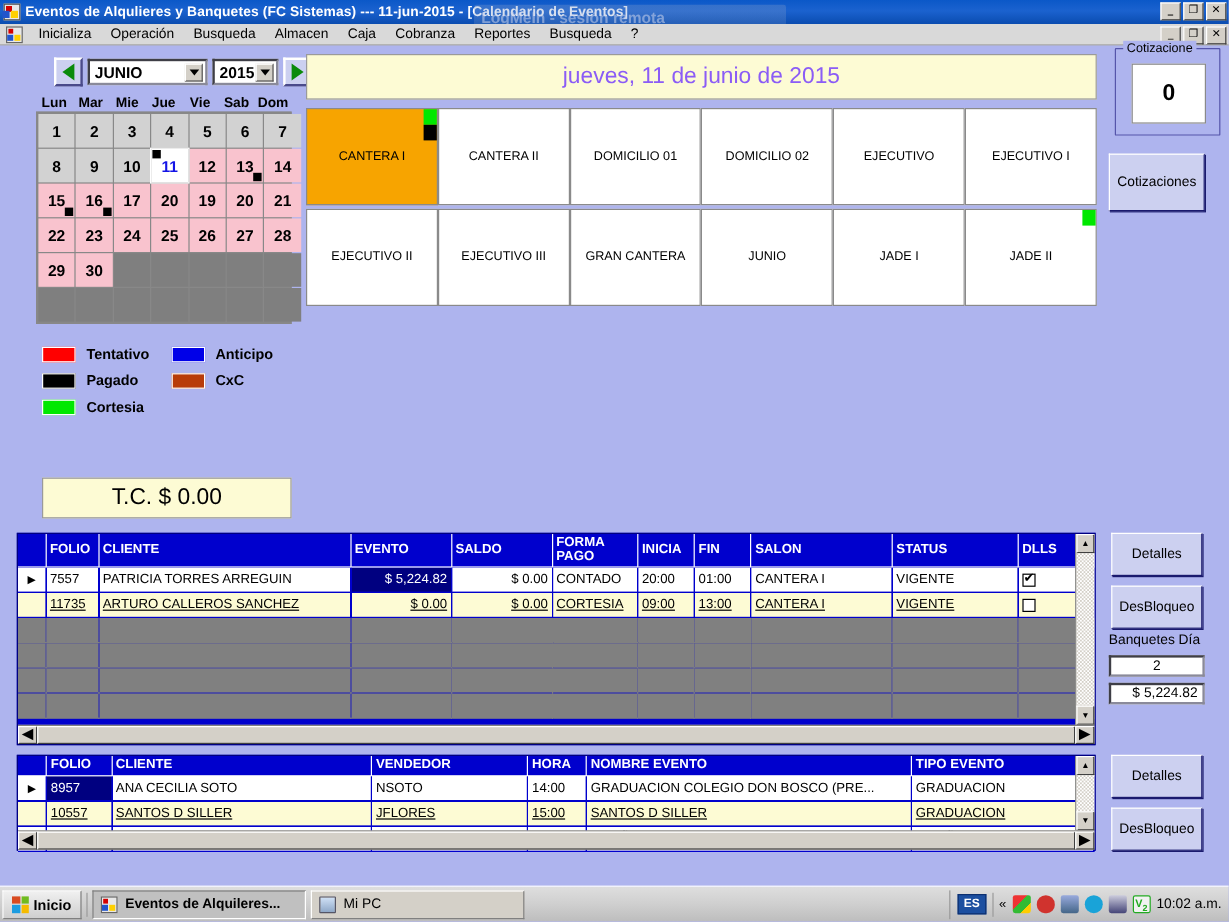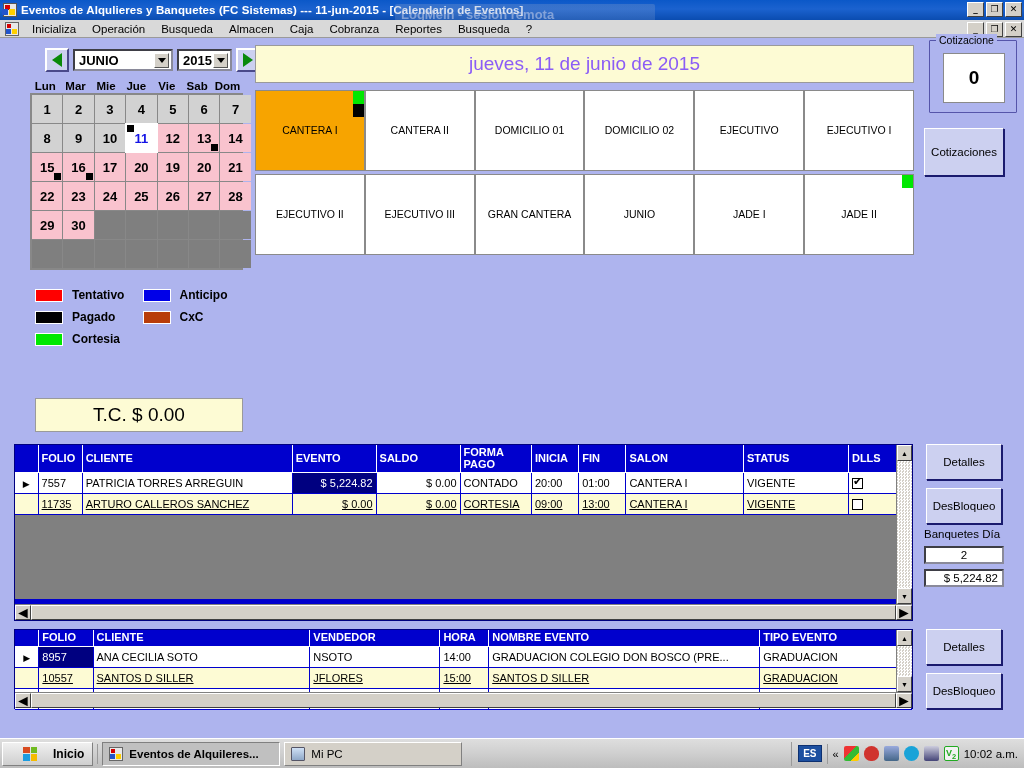--- a/index.html
+++ b/index.html
@@ -193,21 +193,21 @@
   .vsb-btn { width:15px; height:16px; background:#d4d0c8; border:1px solid #fff; border-right-color:#404040; border-bottom-color:#404040; display:flex;align-items:center;justify-content:center; cursor:pointer; font-size:7px; }
   .vsb-track { flex:1; background: repeating-conic-gradient(#fff 0 25%, #d4d0c8 0 50%) 0 0/3px 3px; }
 
   
   .taskbar {
     position:absolute; left:0; bottom:0; width:1024px; height:30px;
     background: linear-gradient(to bottom, #dedede 0%, #cfcfcf 50%, #bdbdbd 100%);
     border-top:1px solid #fff; display:flex; align-items:center; gap:4px; padding:0 2px;
   }
   .start-btn {
-    height:24px; display:flex; align-items:center; gap:16px; padding:0 8px 0 20px;
+    height:24px; display:flex; align-items:center; gap:4px; padding:0 8px 0 7px;
     background:linear-gradient(to bottom,#f0f0f0,#cfcfcf); border:1px solid #fff;
     border-right-color:#808080; border-bottom-color:#808080; font-size:12px; font-weight:bold; cursor:pointer;
   }
   .win-logo { width:14px;height:14px;display:grid;grid-template-columns:1fr 1fr;grid-template-rows:1fr 1fr;gap:1px; }
   .win-logo i { display:block; }
   .task-btn {
     height:24px; display:flex; align-items:center; gap:6px; padding:0 6px;
     background:#d4d0c8; border:1px solid #fff; border-right-color:#808080; border-bottom-color:#808080;
     font-size:11.5px; cursor:pointer; overflow:hidden; white-space:nowrap;
   }

